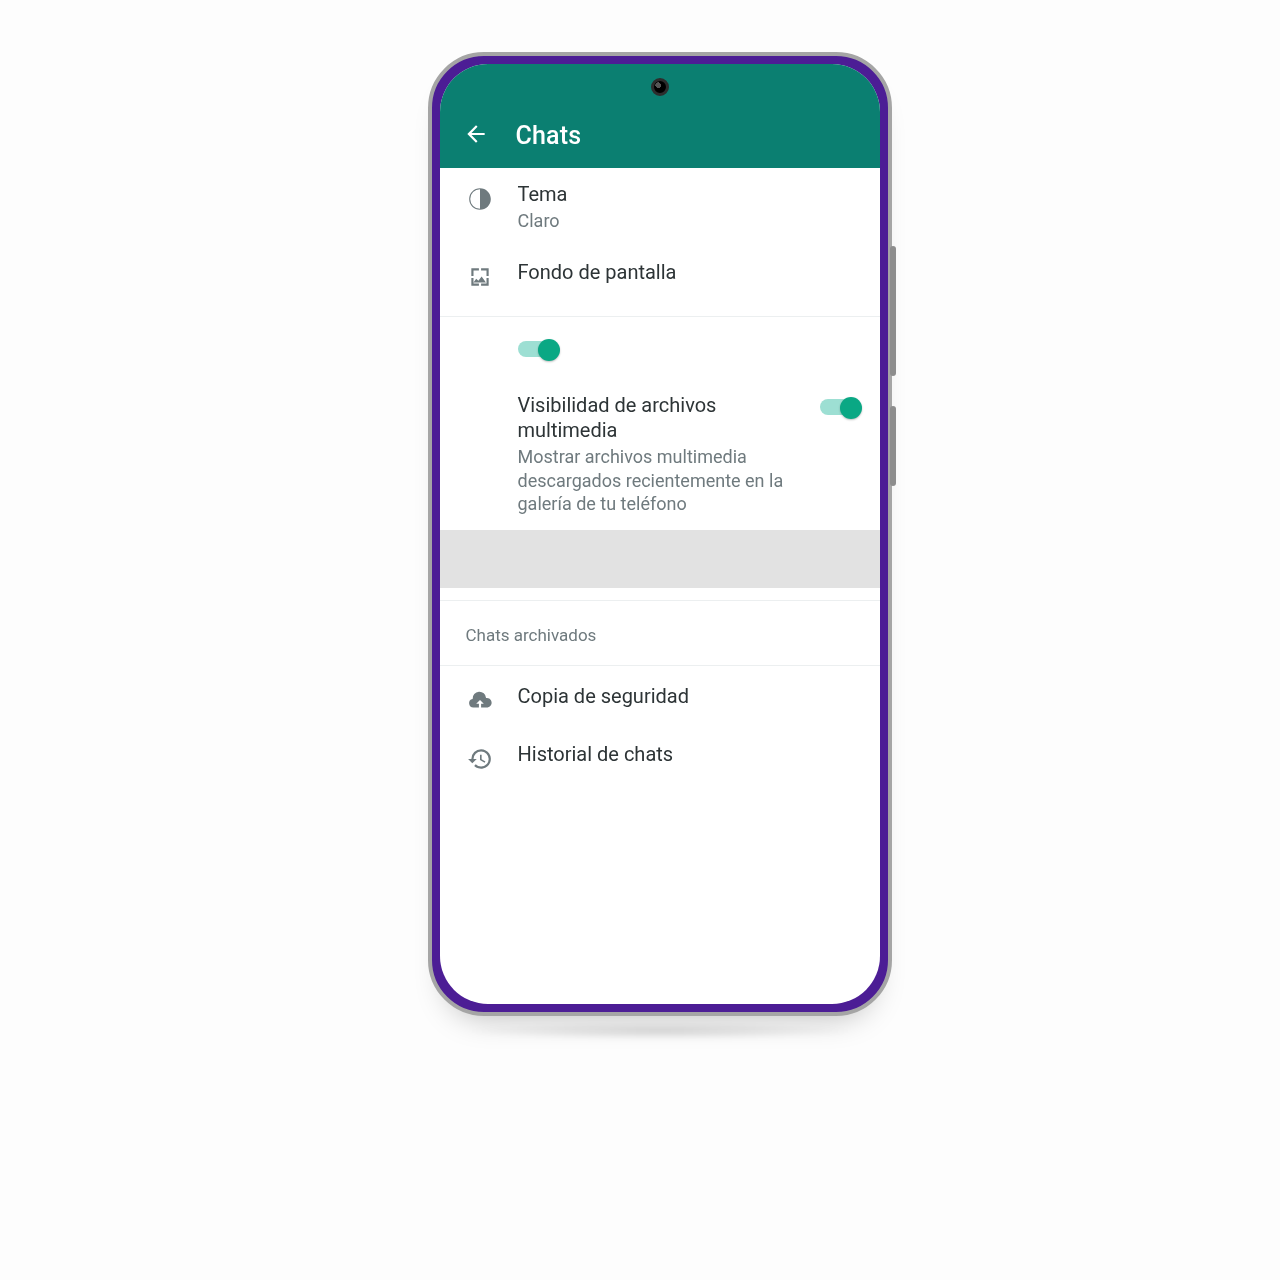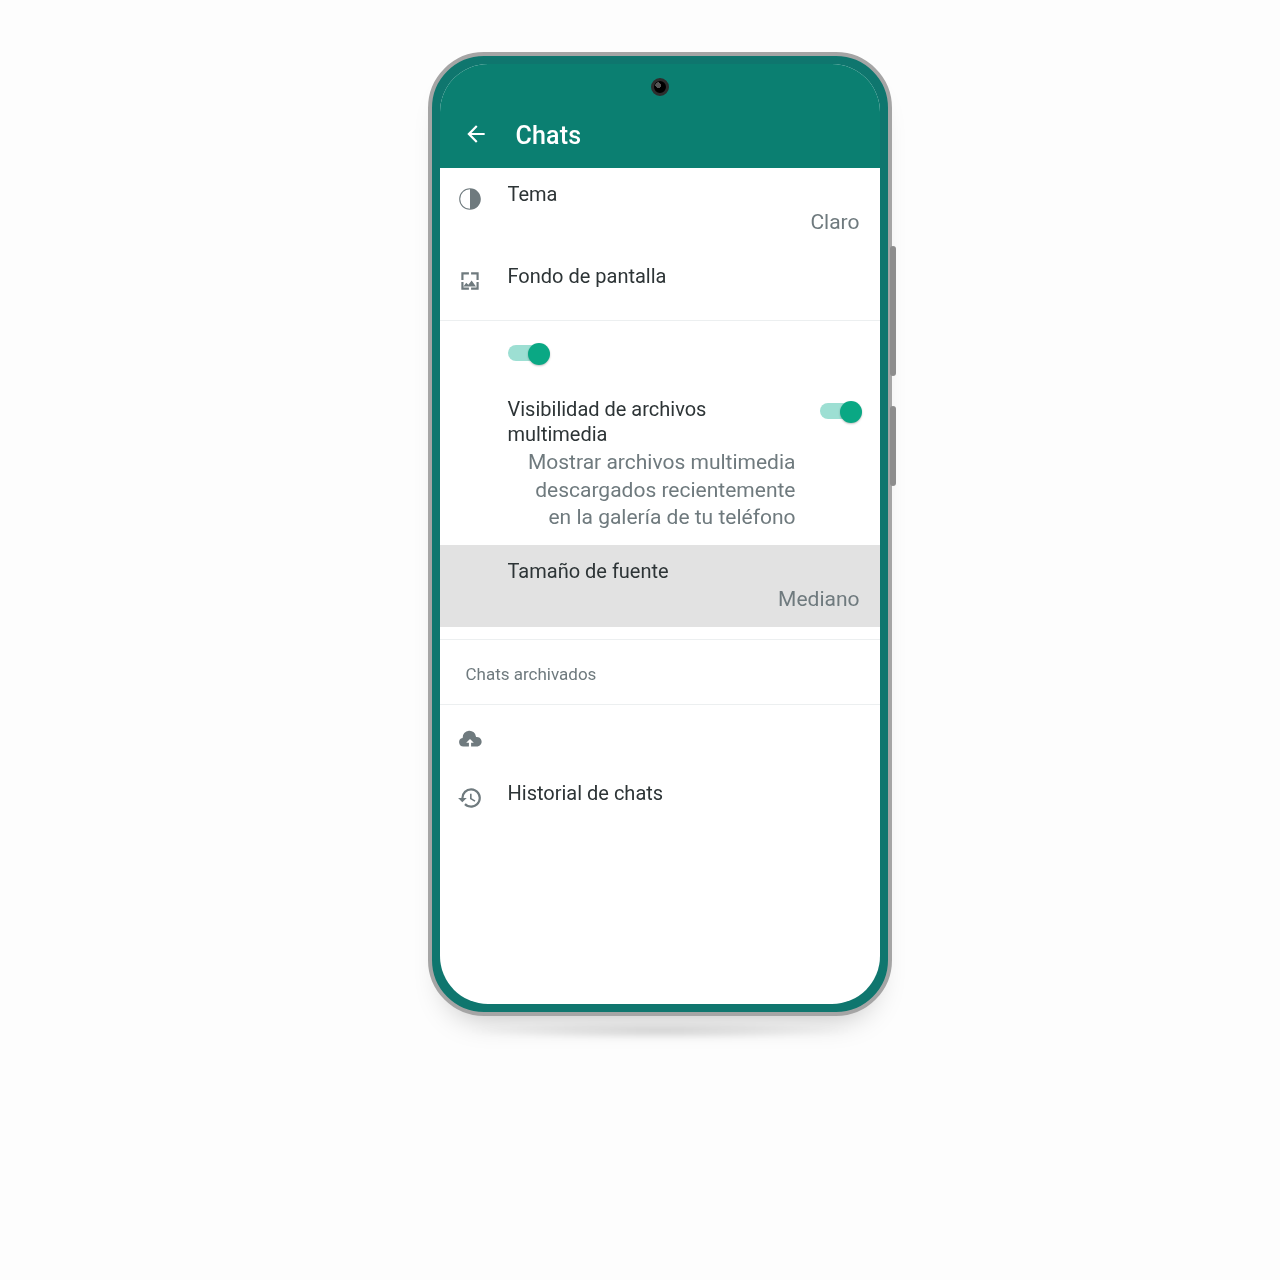--- a/index.html
+++ b/index.html
@@ -13,21 +13,21 @@
   }
 
   
   .phone {
     position: relative;
     width: 464px;
     margin-top: 52px;
     border: 4px solid #a5a5a5;
     border-radius: 56px;
     padding: 8px;
-    background: #0f766e;
+    background: #4c1d95;
     box-shadow: 0 20px 30px -18px rgba(0,0,0,.25);
     margin-left: 39px;
   }
   .phone::after{ 
     content:"";
     position:absolute;
     left:50%; transform:translateX(-50%);
     bottom:-28px;
     width:86%;
     height:18px;
@@ -92,21 +92,21 @@
   
   .content { padding-bottom: 20px; }
   .section-header {
     padding: 20px 26px 8px 26px;
     color: #6f7a7e;
     font-size: 17px;
   }
   .row {
     display: flex;
     align-items: flex-start;
-    padding: 14px 20px 14px 16px;
+    padding: 14px 20px 14px 26px;
     gap: 24px;
     cursor: pointer;
   }
   .row.selected { background: #e2e2e2; }
   .icon {
     width: 28px;
     flex: 0 0 28px;
     margin-top: 4px;
     display: flex; align-items: center; justify-content: center;
   }
@@ -116,24 +116,23 @@
     flex: 1 1 auto;
     min-width: 0;
   }
   .primary {
     color: #2d3436;
     font-size: 20px;
     line-height: 1.25;
   }
   .secondary {
     color: #6f7a7e;
-    font-size: 21px;
+    font-size: 18px;
     line-height: 1.3;
     margin-top: 2px;
-    text-align: right;
   }
 
   .divider {
     height: 1px;
     background: #eceff0;
     margin: 12px 0 4px 0;
   }
 
   
   .switch {
@@ -228,39 +227,38 @@
         <div class="switch">
           <div class="track"></div>
             <div class="thumb"></div>
         </div>
       </div>
 
       <div class="row selected">
         <span class="icon spacer">
             <svg viewBox="0 0 24 24"></svg>
           </span>
-        <div class="text">
-          <div class="primary">Tamaño de fuente</div>
-          <div class="secondary">Mediano</div>
-        </div>
       </div>
 
       <div class="divider"></div>
 
       <div class="section-header">Chats archivados</div>
 
 
       <div class="divider"></div>
 
       <div class="row">
         <span class="icon">
           <svg viewBox="0 0 24 24">
               <path d="M19 18H6a4 4 0 01-.8-7.93A6 6 0 0117.6 9.2 3.5 3.5 0 0119 18zm-7-7l-3.5 3.5h2.5V18h2v-3.5h2.5L12 11z"></path>
             </svg>
         </span>
+        <div class="text">
+          <div class="primary">Copia de seguridad</div>
+        </div>
       </div>
 
       <div class="row">
         <span class="icon">
           <svg viewBox="0 0 24 24">
               <path d="M13 3a9 9 0 00-9 9H1l3.9 3.9L9 12H6a7 7 0 117 7 6.93 6.93 0 01-4.95-2.05l-1.41 1.41A9 9 0 1013 3zm-1 5v5l4.25 2.52.75-1.23-3.5-2.08V8z"></path>
             </svg>
         </span>
         <div class="text">
           <div class="primary">Historial de chats</div>

